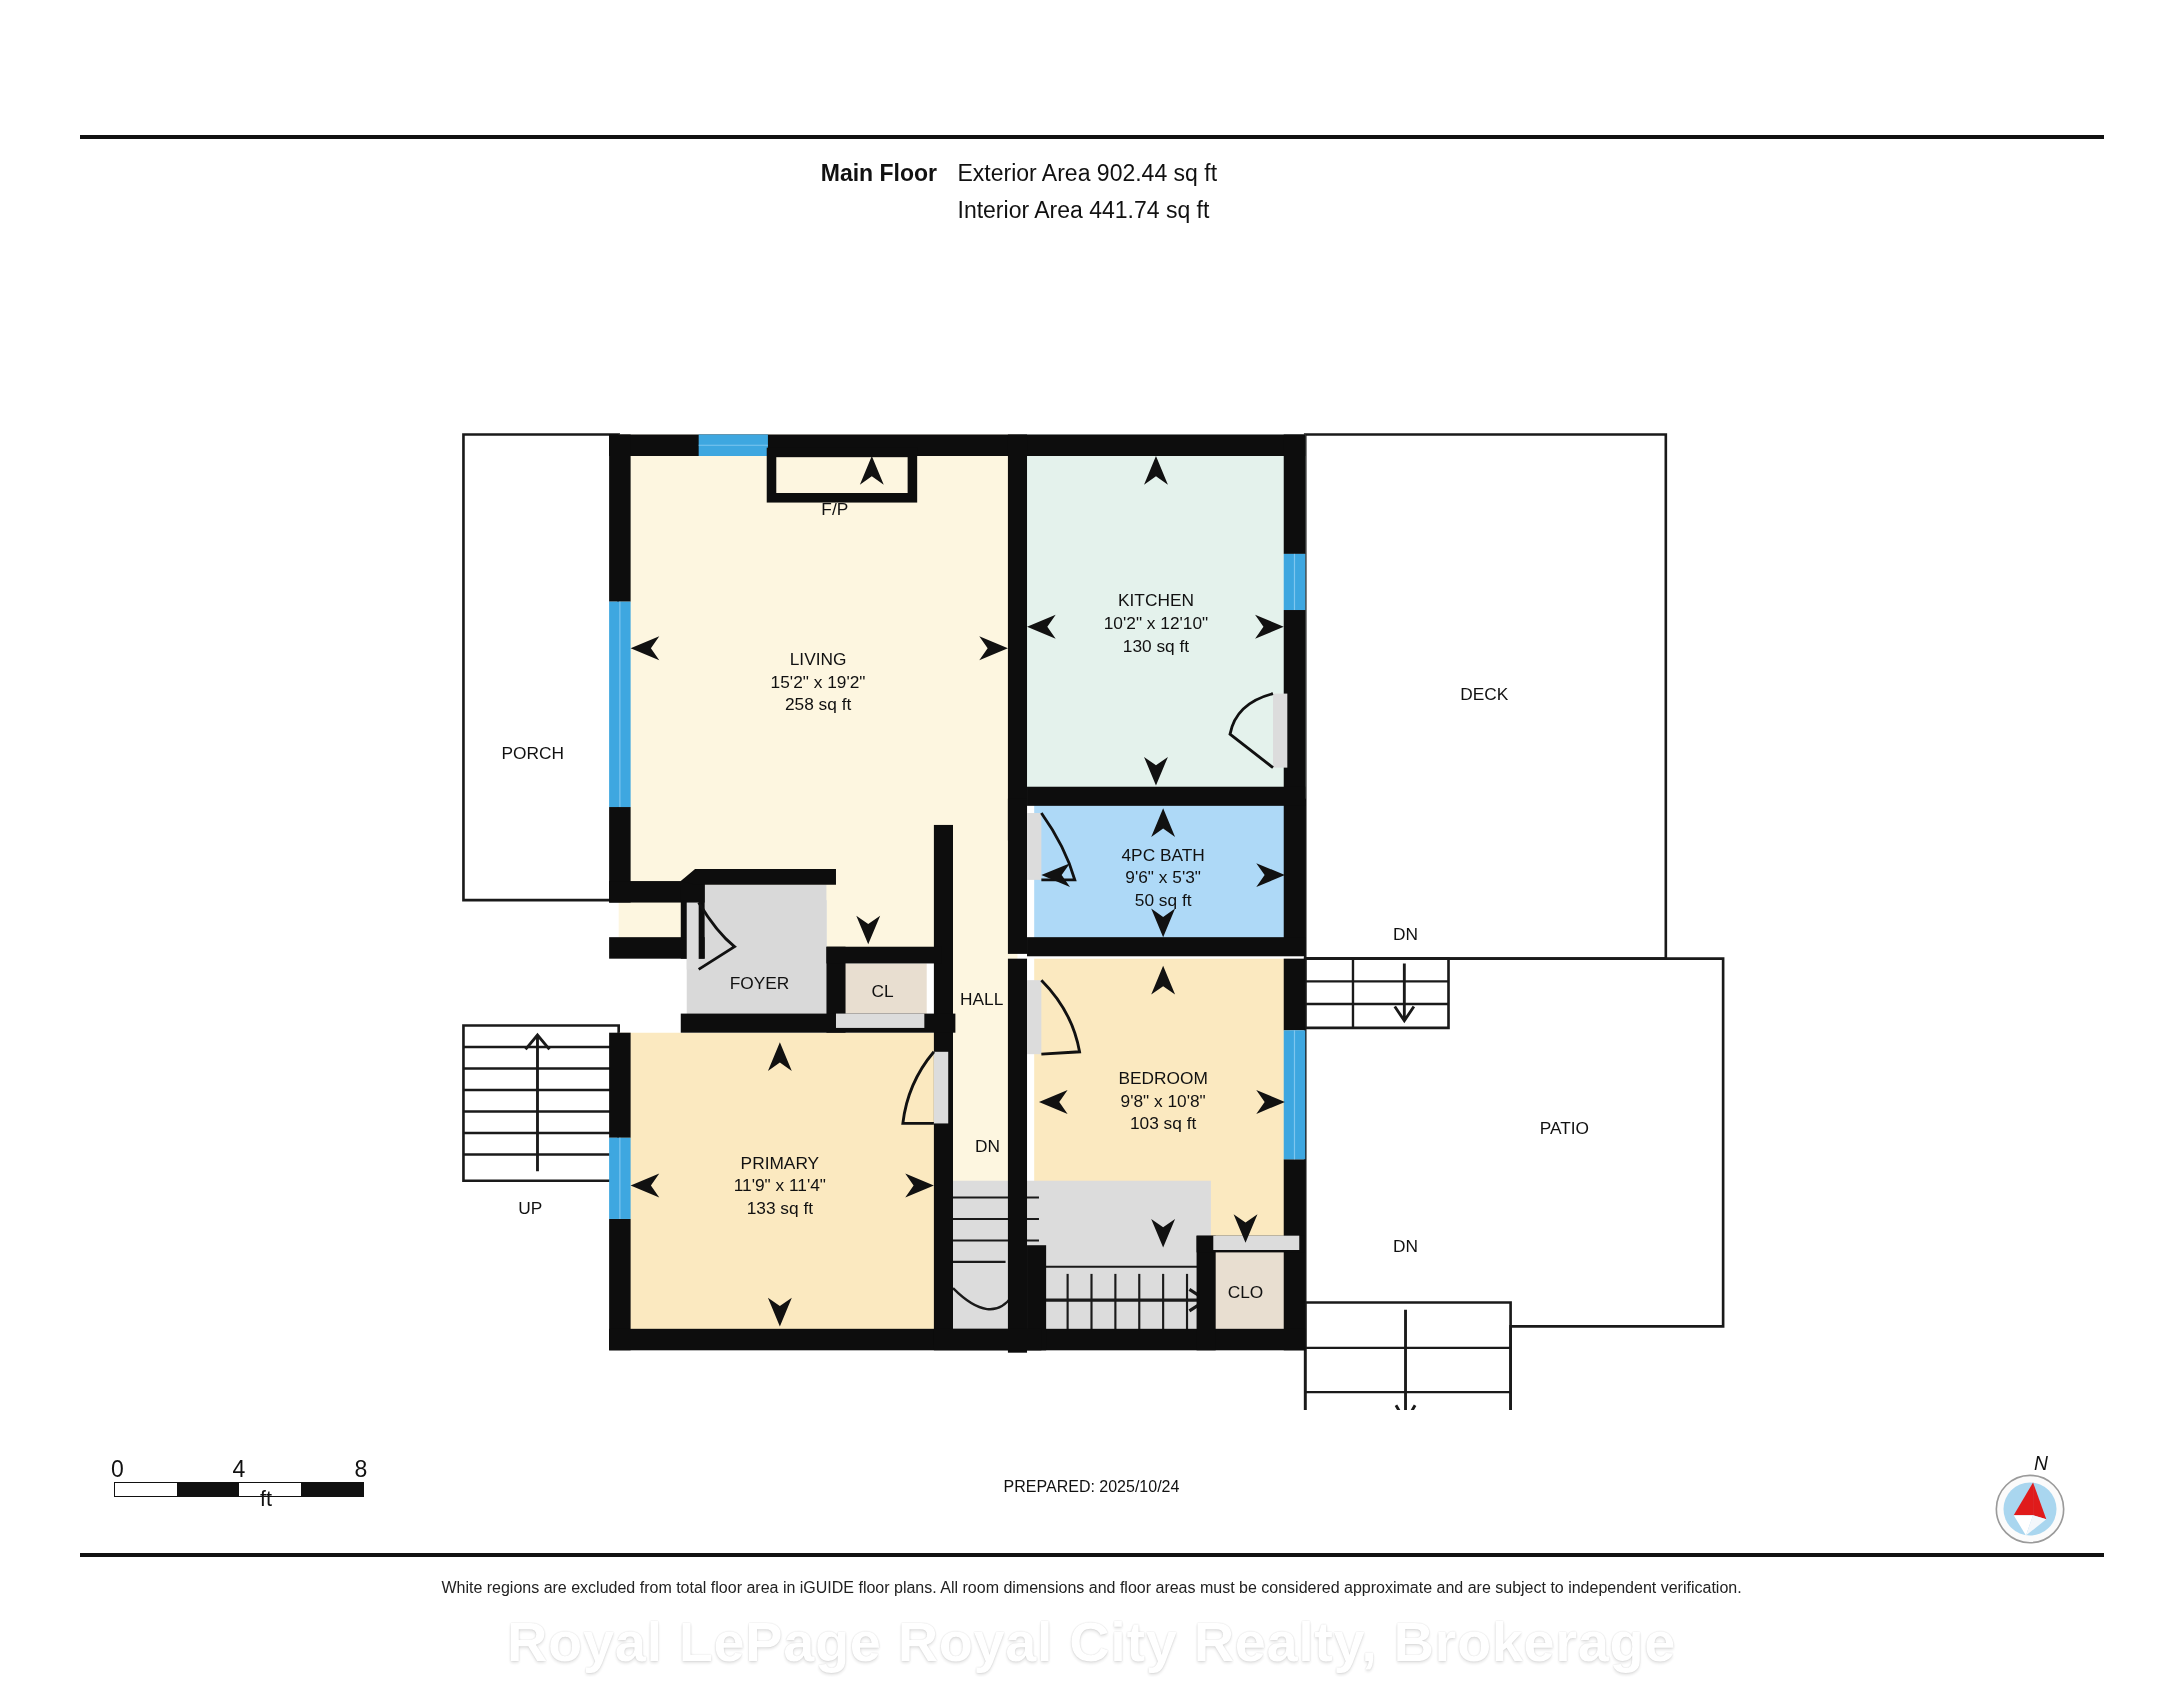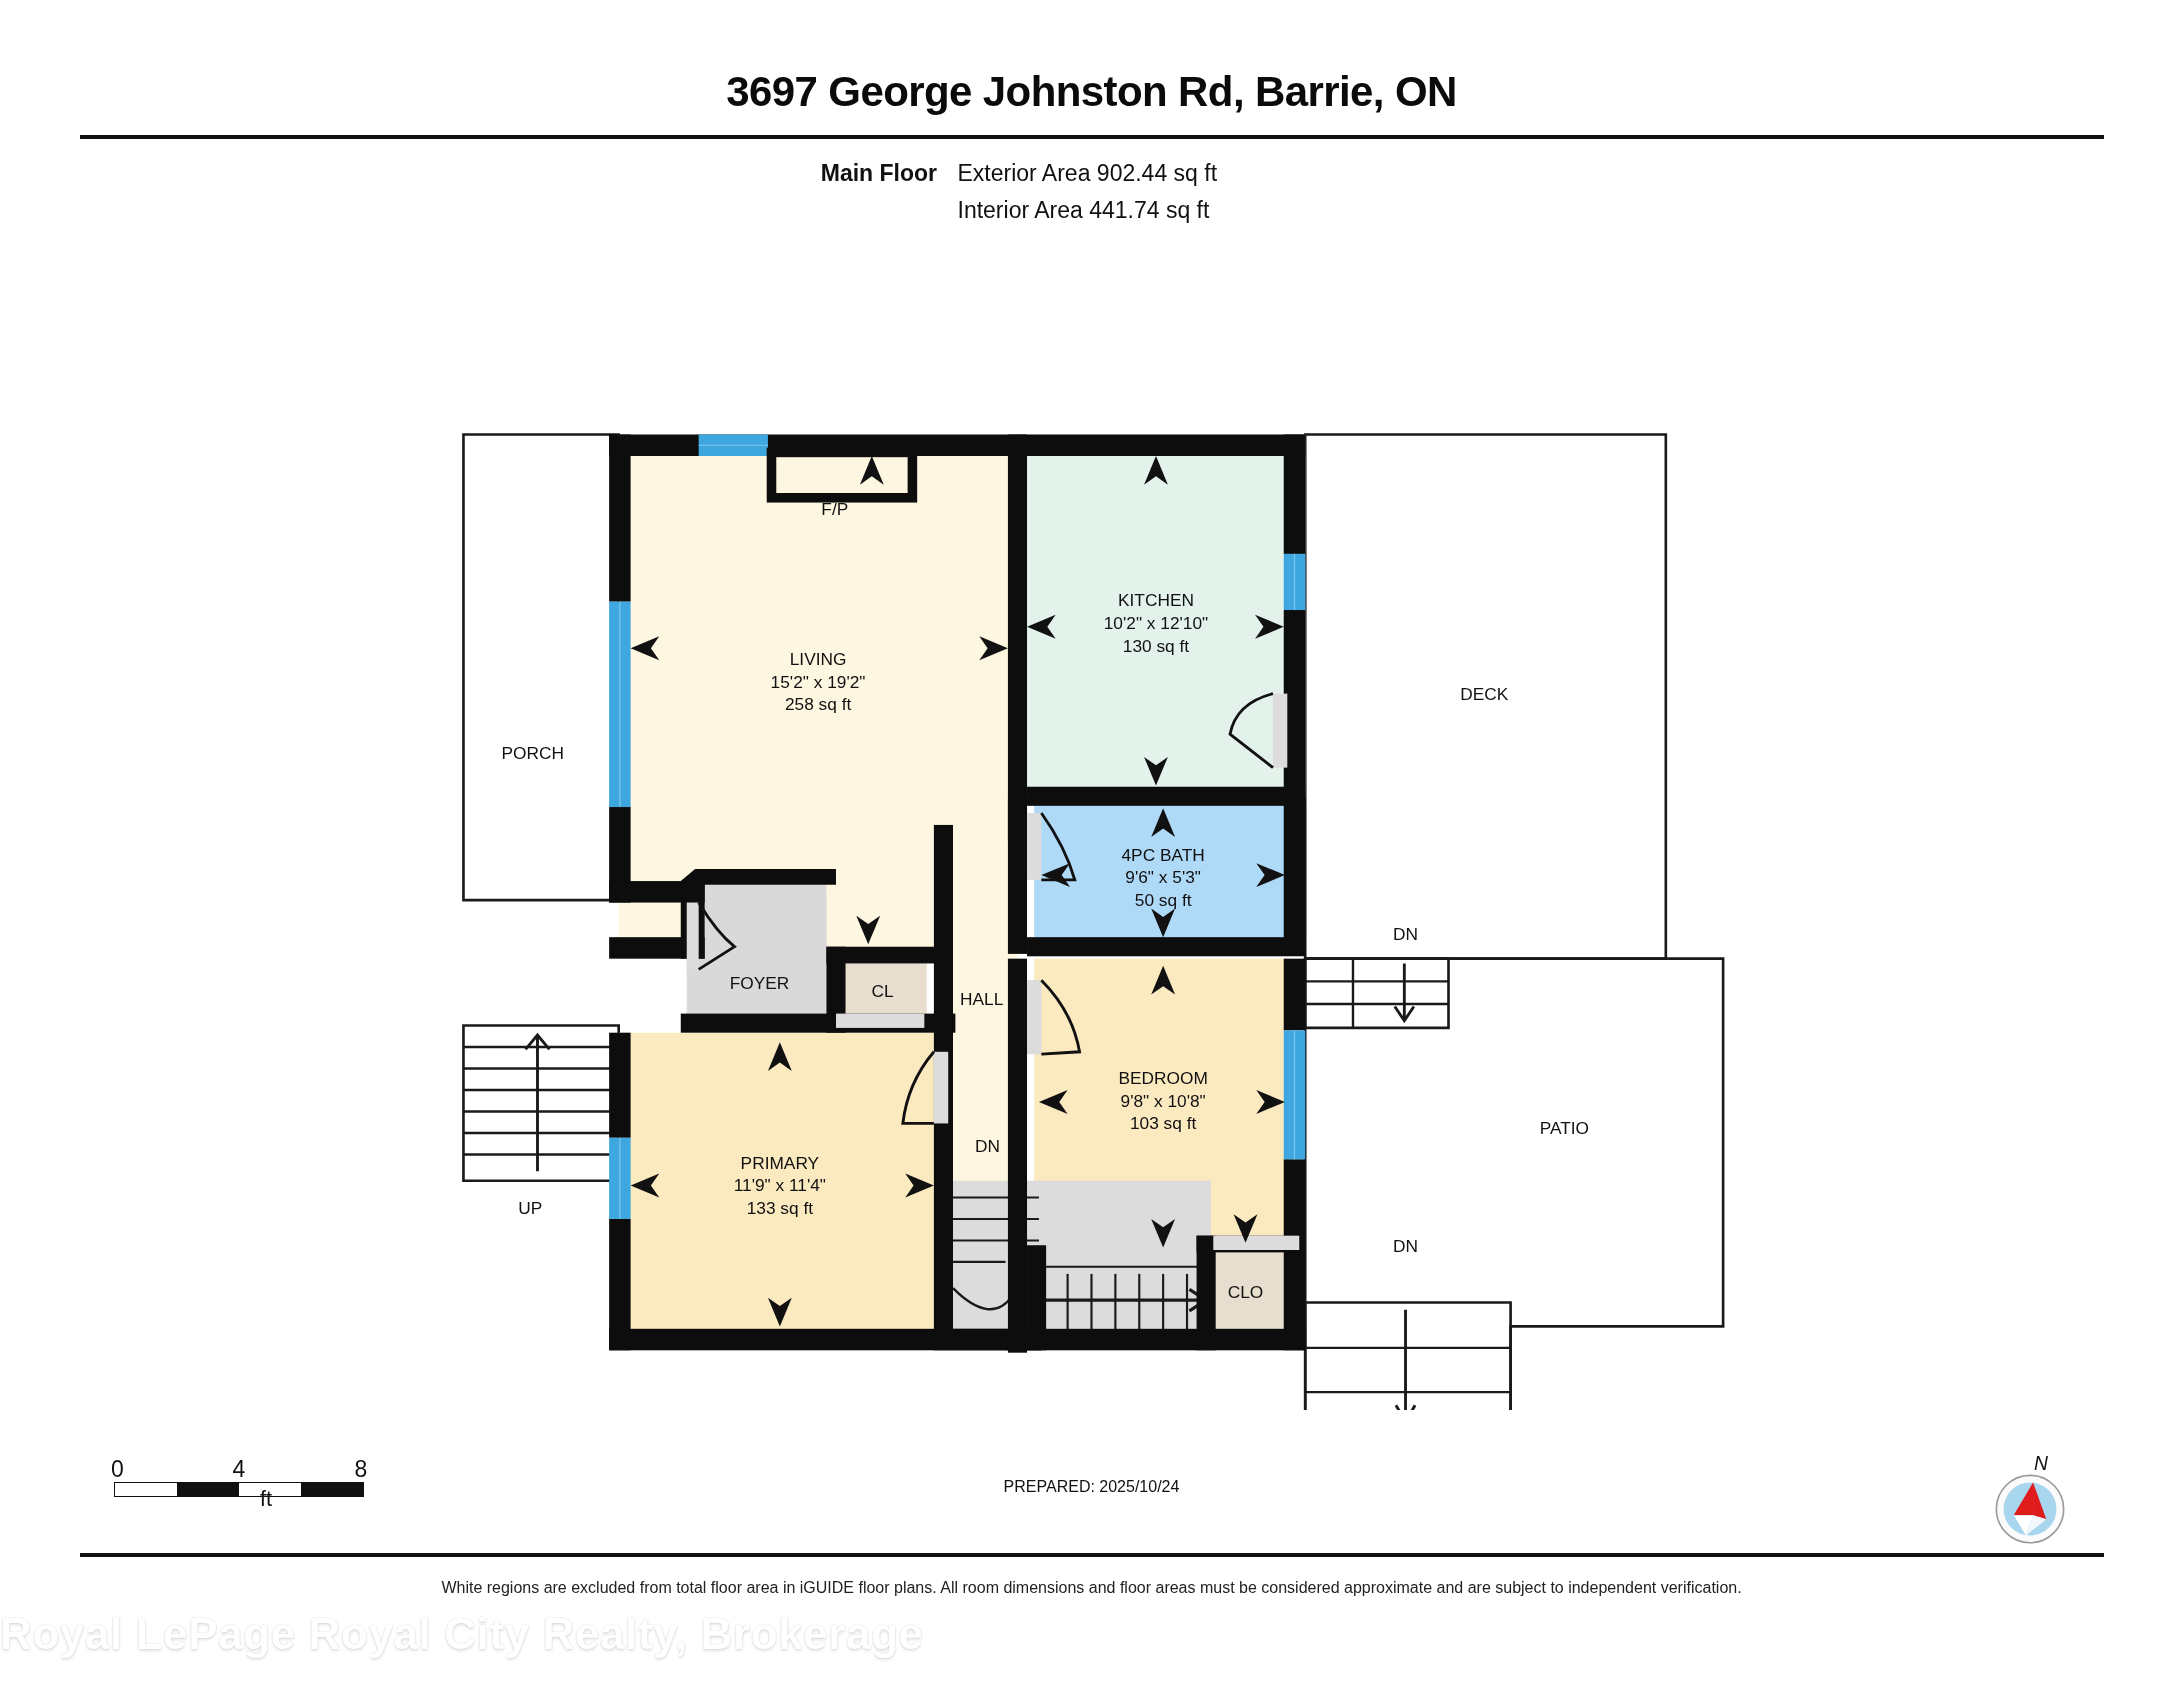--- a/index.html
+++ b/index.html
@@ -28,33 +28,32 @@
   .scale-bar i.on{background:#111;}
   .scale-unit{position:absolute;left:260px;top:1486px;font-size:21.6px;}
 
   .prepared{position:absolute;left:0;top:1478px;width:100%;text-align:center;font-size:16px;}
 
   .compass{position:absolute;left:1979px;top:1456px;width:102px;height:102px;}
   .compass .n{position:absolute;left:55px;top:-3.4px;font-size:19.3px;font-style:italic;}
 
   .disclaimer{position:absolute;left:0;top:1579px;width:100%;text-align:center;font-size:16px;color:#222;}
   .watermark{
-    position:absolute;left:0;top:1609px;width:100%;
-    font-size:44px;font-weight:bold;color:#ffffff;
+    position:absolute;left:0;top:1609px;width:100%;text-align:center;
+    font-size:56px;font-weight:bold;color:#ffffff;
     text-shadow:0 0 1.7px rgba(0,0,0,.18),0 1.7px 3.4px rgba(0,0,0,.12);
     opacity:.95;letter-spacing:0.6px;
   }
   svg text{font-family:"Liberation Sans",sans-serif;fill:#111;}
 </style>
 </head>
 <body>
 
 <div id="sheet">
 
-  <div class="title">3697 George Johnston Rd, Barrie, ON</div>
   <div class="rule-top"></div>
 
   <div class="areas">
     <div class="area-row">
       <span class="lbl">Main Floor</span>
       <span class="val">Exterior Area 902.44 sq ft</span>
     </div>
     <div class="area-row">
       <span class="lbl"></span>
       <span class="val">Interior Area 441.74 sq ft</span>

